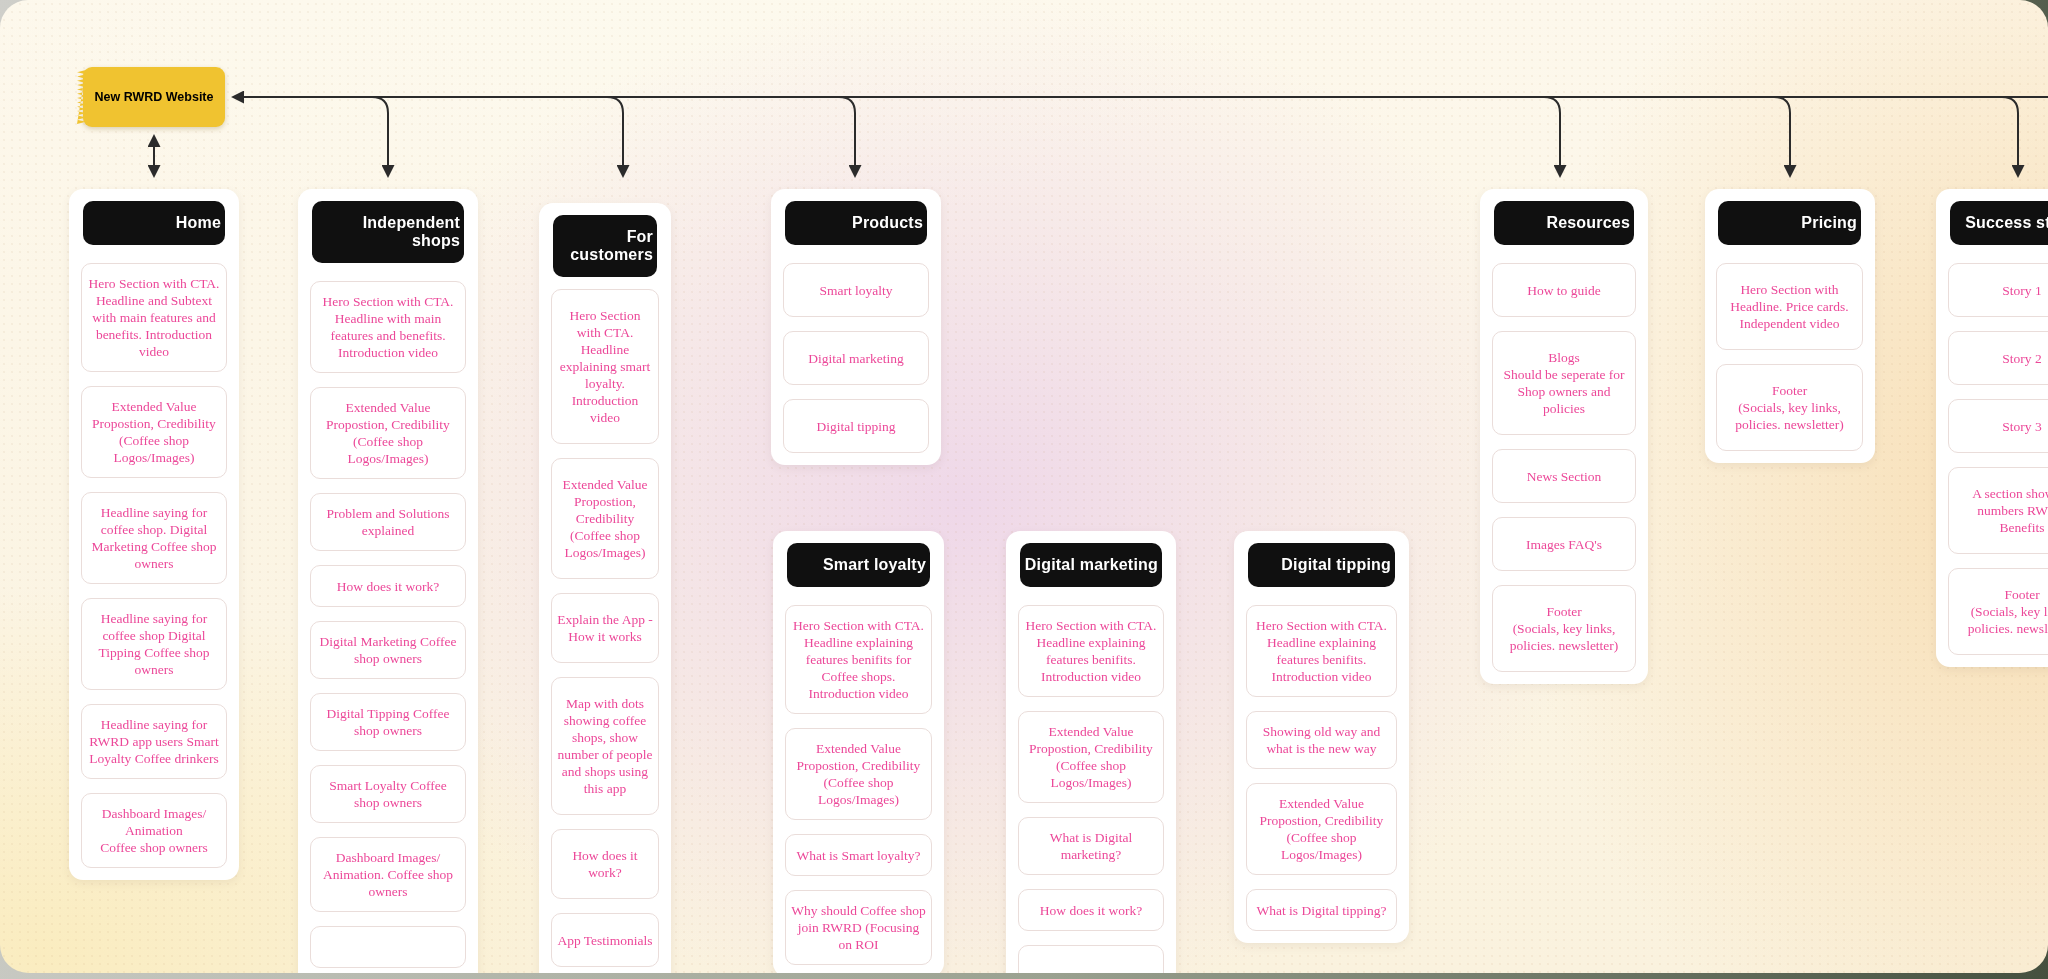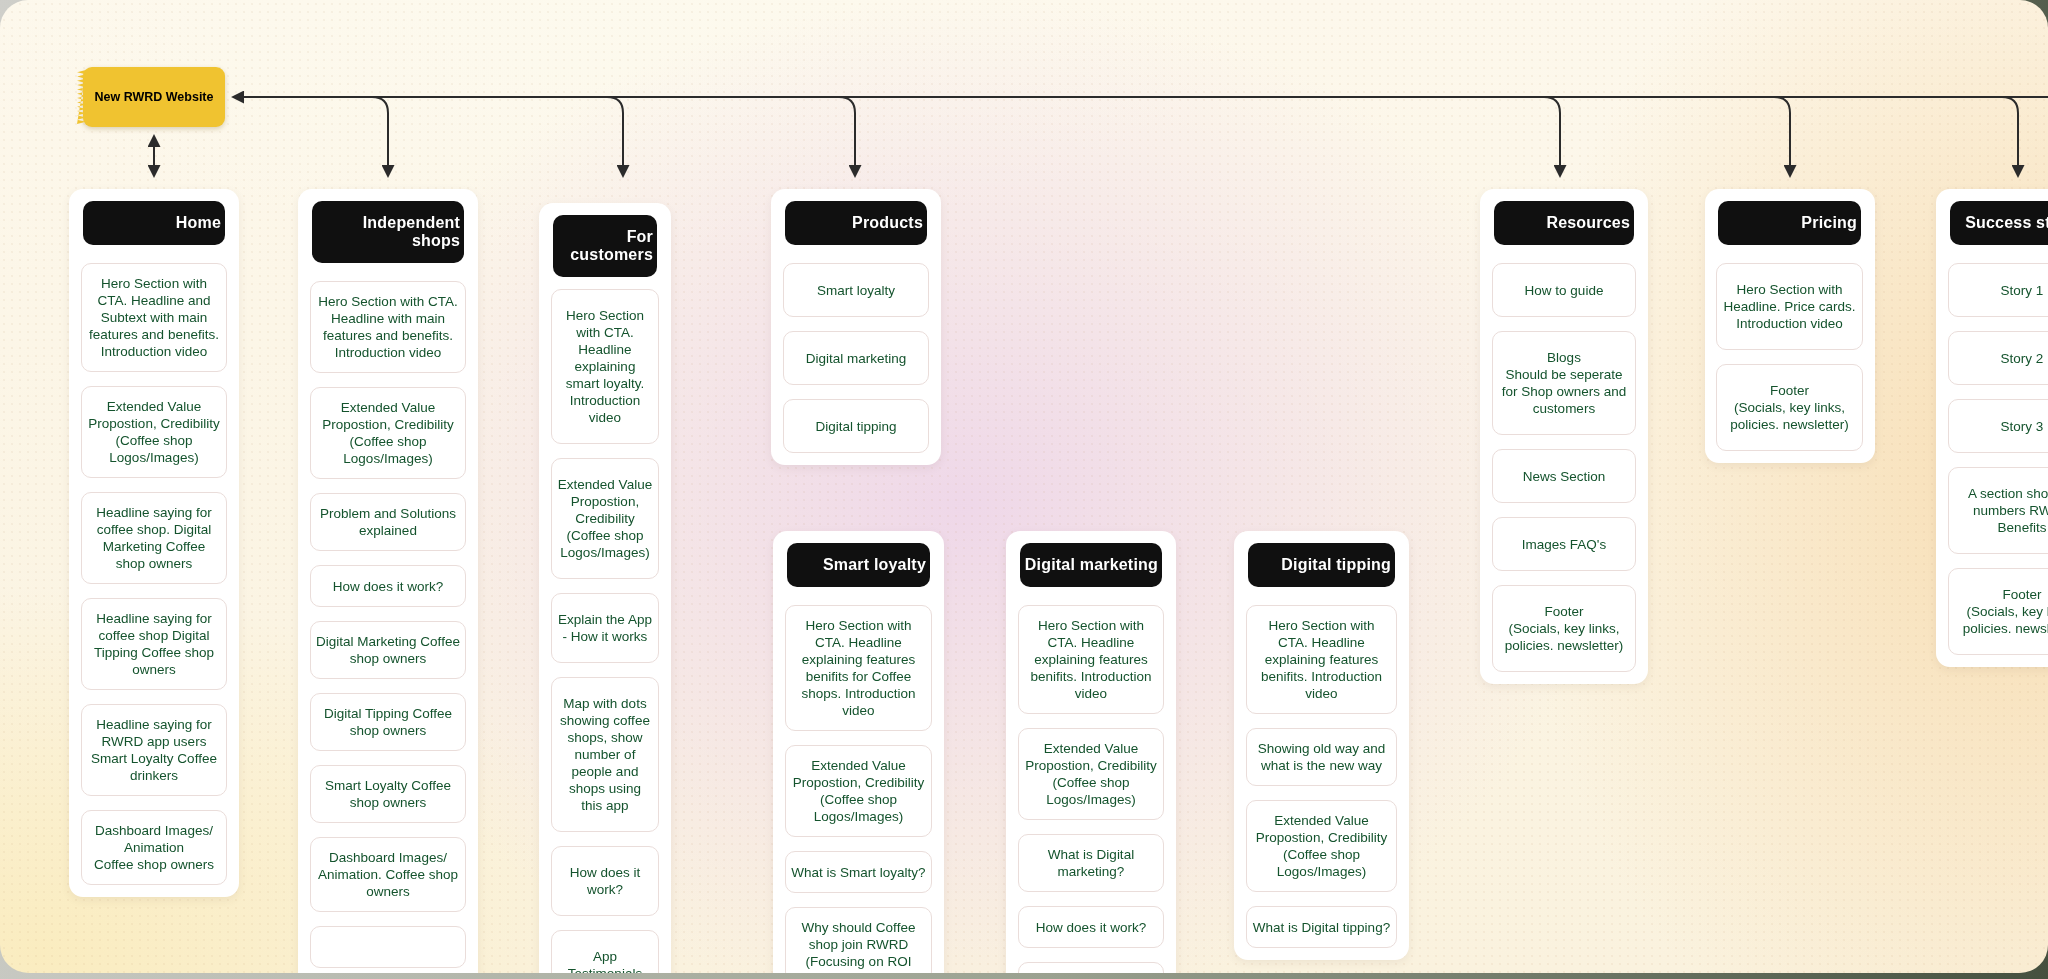--- a/index.html
+++ b/index.html
@@ -42,23 +42,23 @@
     display:flex;flex-direction:column;gap:14px;
   }
   .col-header{
     background:#101010;color:#fff;border-radius:10px;margin:0 2px 4px 2px;
     padding:13px 4px;text-align:right;font-size:16px;font-weight:bold;
     letter-spacing:.2px;flex:none;
   }
   .col-items{display:flex;flex-direction:column;gap:14px;}
   .item{
     background:#fff;border:1px solid #eaddda;border-radius:10px;
-    padding:11px 5px;min-height:18px;text-align:center;color:#14532d;
+    padding:11px 5px;min-height:18px;text-align:center;color:#ec4899;
     font-size:13.5px;line-height:1.26;
-    display:flex;align-items:center;justify-content:center;
+    display:flex;align-items:center;justify-content:center;font-family:Liberation Serif, serif;
   }
   .item span{white-space:pre-line;}
   .roomy .item{padding:17px 5px;}
   .clip-tall{height:800px;overflow:hidden;}
 </style>
 </head>
 <body>
 
 <div class="stage">
   <div class="canvas">
@@ -262,42 +262,42 @@
     <section class="col roomy" style="left:1480px;top:189px;width:168px;">
       <div class="col-header">
         <span>Resources</span>
       </div>
       <div class="col-items">
           <div class="item">
             <span>How to guide</span>
           </div>
           <div class="item">
             <span>Blogs
-Should be seperate for Shop owners and customers</span>
+Should be seperate for Shop owners and policies</span>
           </div>
           <div class="item">
             <span>News Section</span>
           </div>
           <div class="item">
             <span>Images FAQ's</span>
           </div>
           <div class="item">
             <span>Footer
 (Socials, key links, policies. newsletter)</span>
           </div>
         </div>
     </section>
 
     <section class="col roomy" style="left:1705px;top:189px;width:170px;padding-left:11px;">
       <div class="col-header">
         <span>Pricing</span>
       </div>
       <div class="col-items">
           <div class="item">
-            <span>Hero Section with Headline. Price cards. Introduction video</span>
+            <span>Hero Section with Headline. Price cards. Independent video</span>
           </div>
           <div class="item">
             <span>Footer
 (Socials, key links, policies. newsletter)</span>
           </div>
         </div>
     </section>
 
     <section class="col roomy" style="left:1936px;top:189px;width:172px;">
       <div class="col-header">

